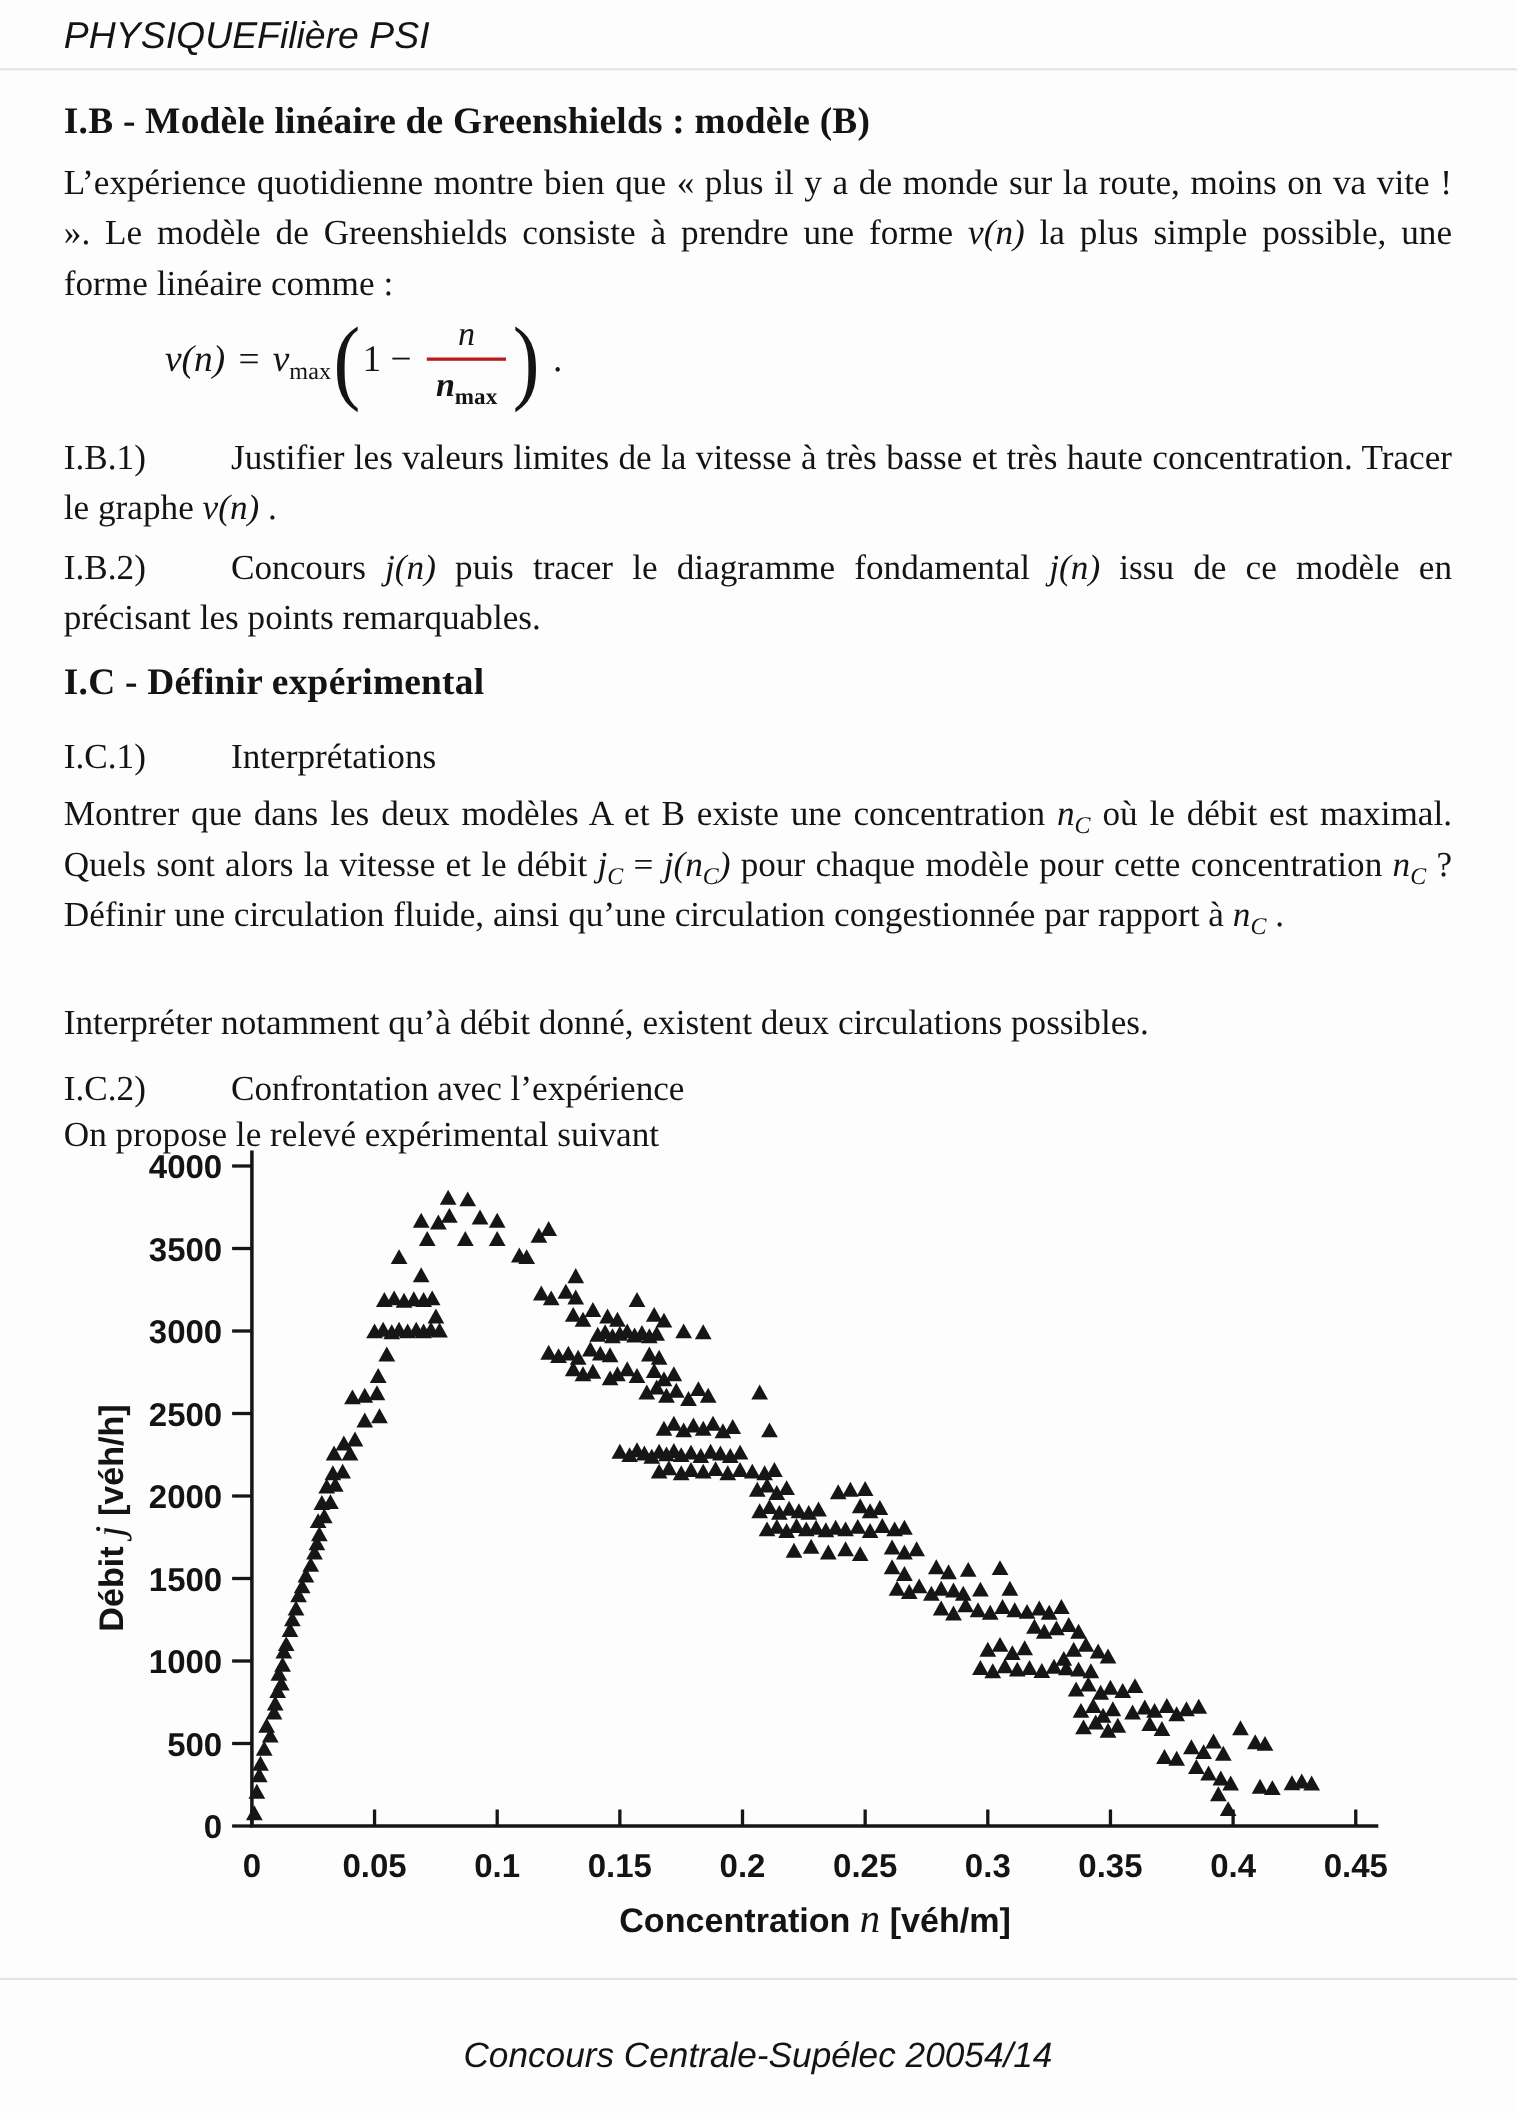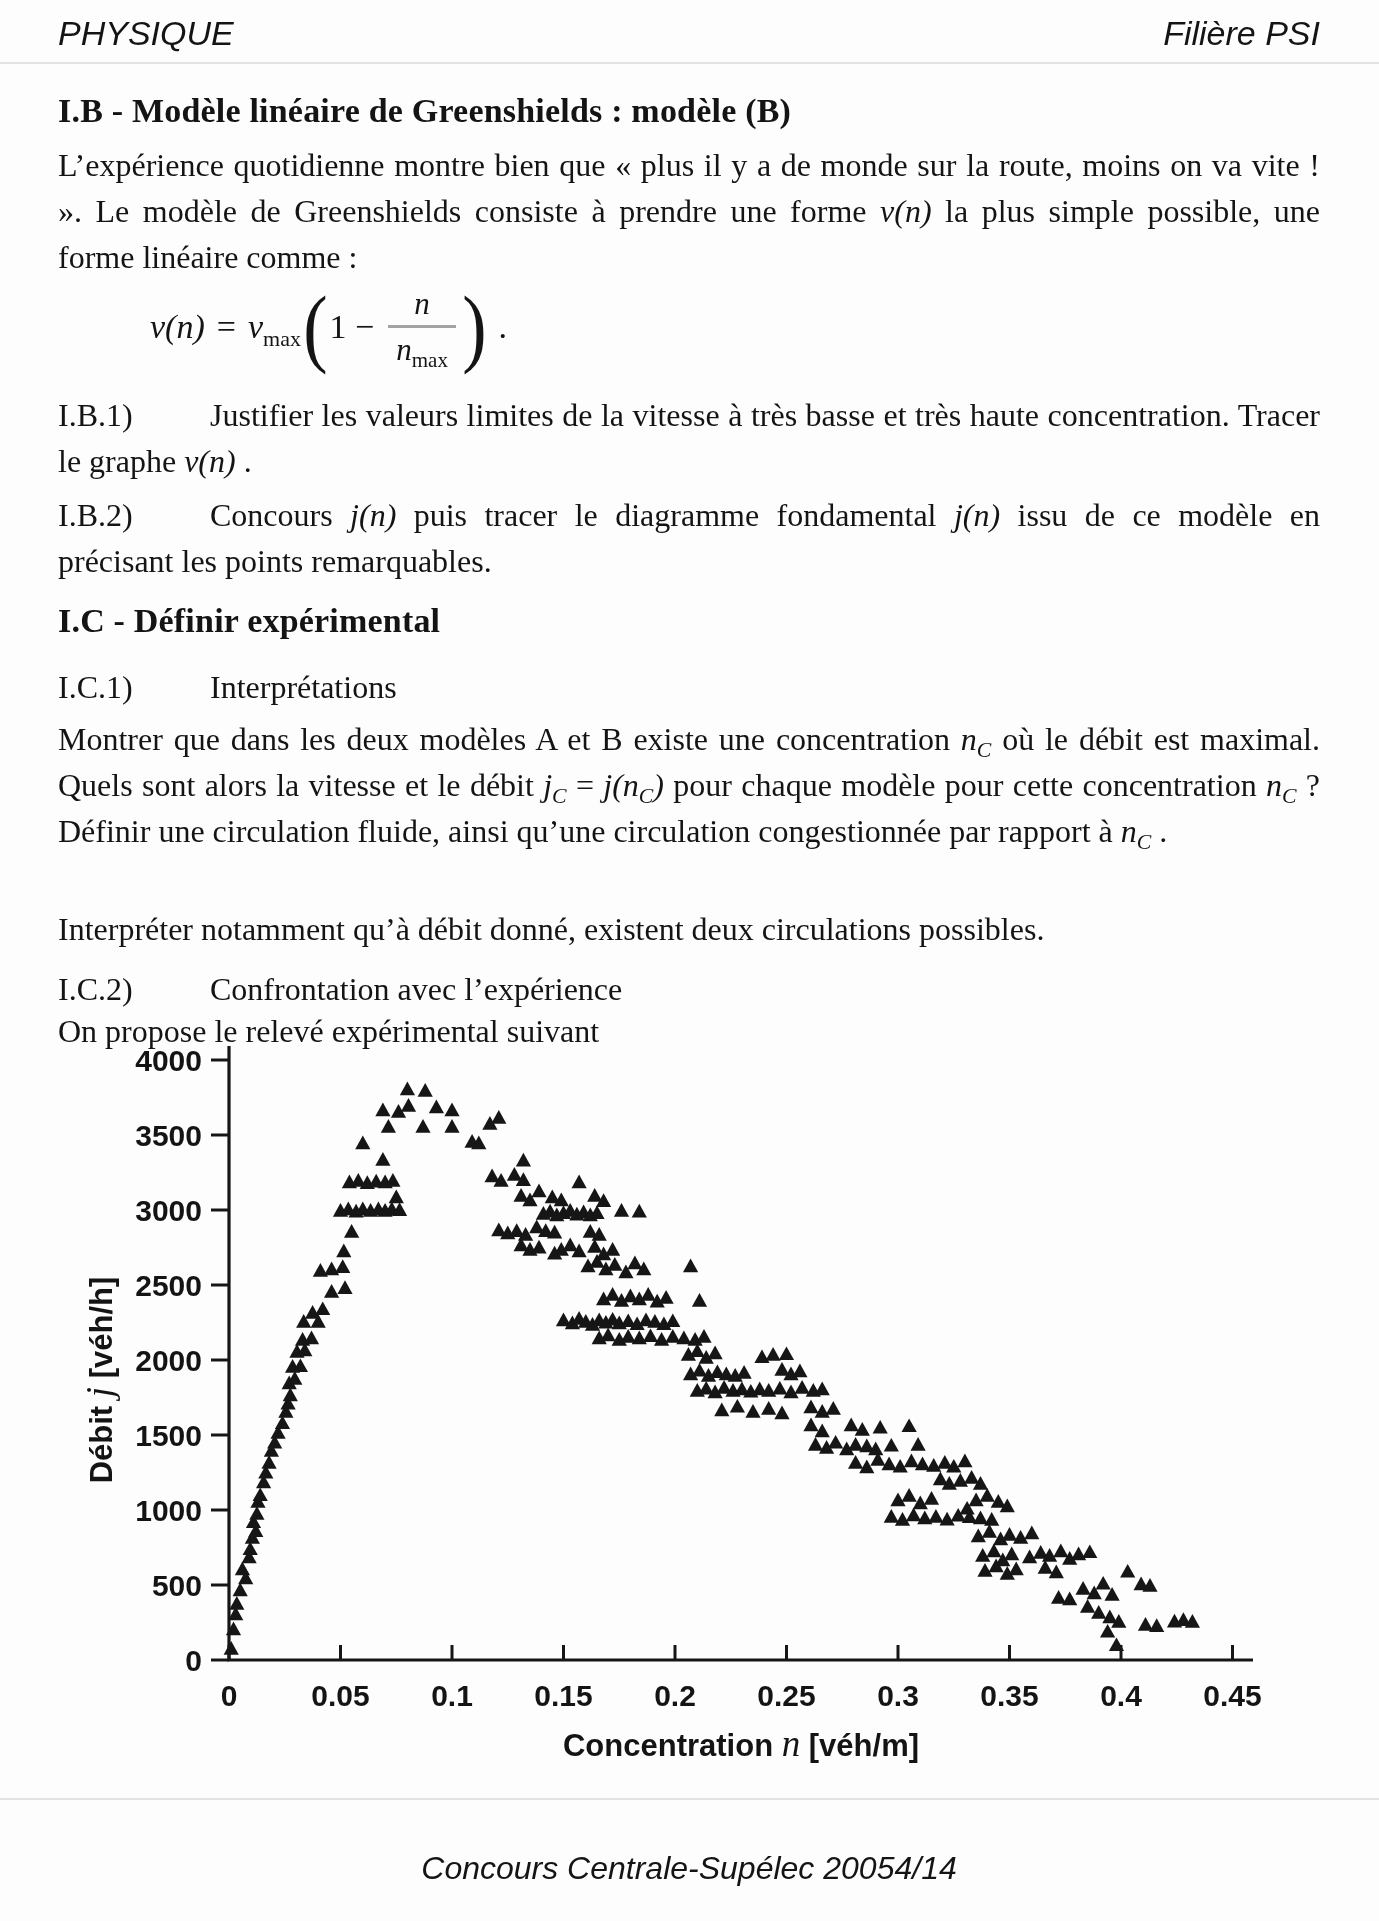--- a/index.html
+++ b/index.html
@@ -2,38 +2,38 @@
 <html><head>
 <meta charset="utf-8">
 <style>
   html,body{margin:0;padding:0;}
   body{
     width:1379px;height:1921px;position:relative;background:#fdfdfd;
     font-family:"Liberation Serif",serif;color:#141414;overflow:hidden;
   }
   .rule{position:absolute;left:0;right:0;height:2px;background:#e3e3e3;}
   .block{position:absolute;left:58px;width:1262px;}
-  .hdr{top:14px;display:flex;justify-content:space-between;
+  .hdr{top:14px;display:flex;
        font-family:"Liberation Sans",sans-serif;font-style:italic;font-size:34px;font-weight:400;}
   h1,h2{font-size:34px;margin:0;font-weight:bold;letter-spacing:.2px;}
   p{margin:0;font-size:32px;line-height:46px;text-align:justify;}
   .m{font-style:italic;}
   sub{font-size:0.68em;font-style:italic;line-height:0;}
   sub.roman{font-style:normal;}
   .qlabel{display:inline-block;width:152px;font-style:normal;}
   .qtitle{}
   
   .formula{top:286px;display:flex;align-items:center;font-size:34px;font-style:italic;
            margin:0;padding-left:92px;box-sizing:border-box;}
   .formula .sp{margin:0 12px;font-style:normal;}
   .vmax sub{font-size:22px;}
   .bigp{font-size:86px;font-style:normal;font-weight:300;line-height:0;transform:scaleX(.85);}
   .frac{display:inline-flex;flex-direction:column;align-items:center;font-size:31px;margin:0 4px;vertical-align:middle;}
   .frac .num{padding:0 8px 3px;}
-  .frac .den{border-top:3px solid #a3a3a3;padding:4px 8px 0;}
+  .frac .den{border-top:3px solid #b91c1c;padding:4px 8px 0;font-weight:bold;}
   .frac .den sub{font-size:21px;}
   .oneminus{font-style:normal;margin-right:10px;}
   .period{font-style:normal;margin-left:10px;}
   
   #chart-wrap{position:absolute;left:0;top:1040px;width:1379px;height:770px;}
   #chart-svg{width:100%;height:100%;}
   #chart-svg .tick-label{font:bold 30px "Liberation Sans",sans-serif;fill:#141414;}
   #chart-svg .axis-title{font:bold 31px "Liberation Sans",sans-serif;fill:#141414;}
   #chart-svg .mathit{font-family:"Liberation Serif",serif;font-style:italic;font-weight:normal;font-size:37px;}
   .ftr{top:1850px;display:flex;justify-content:center;

